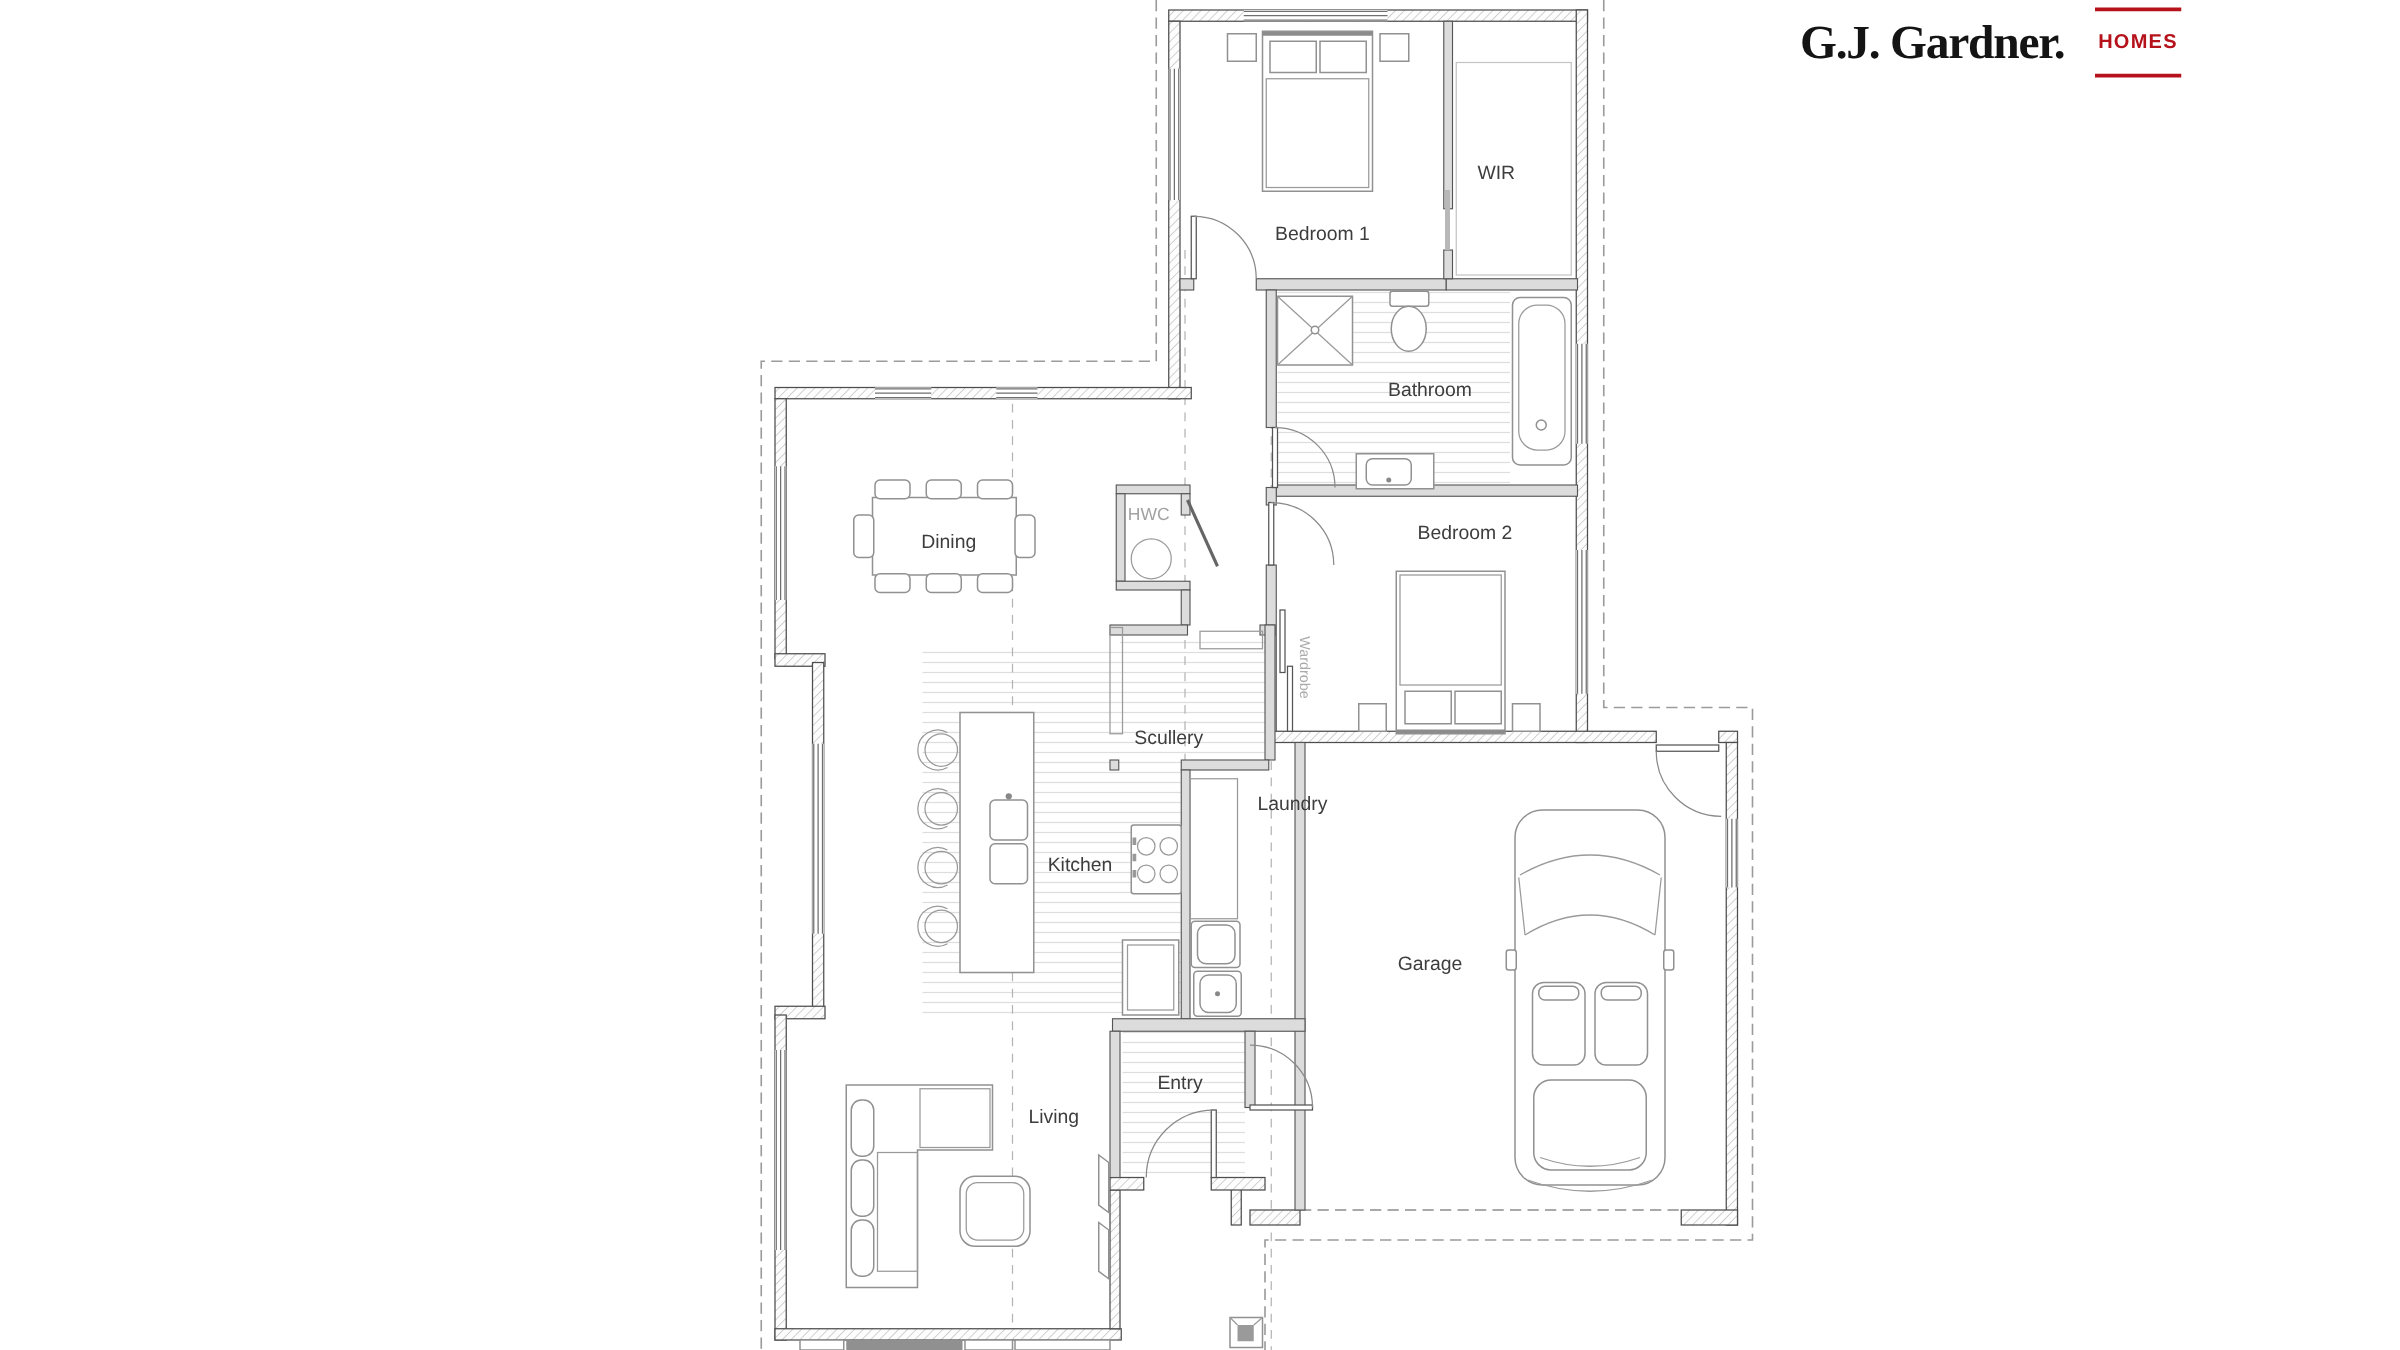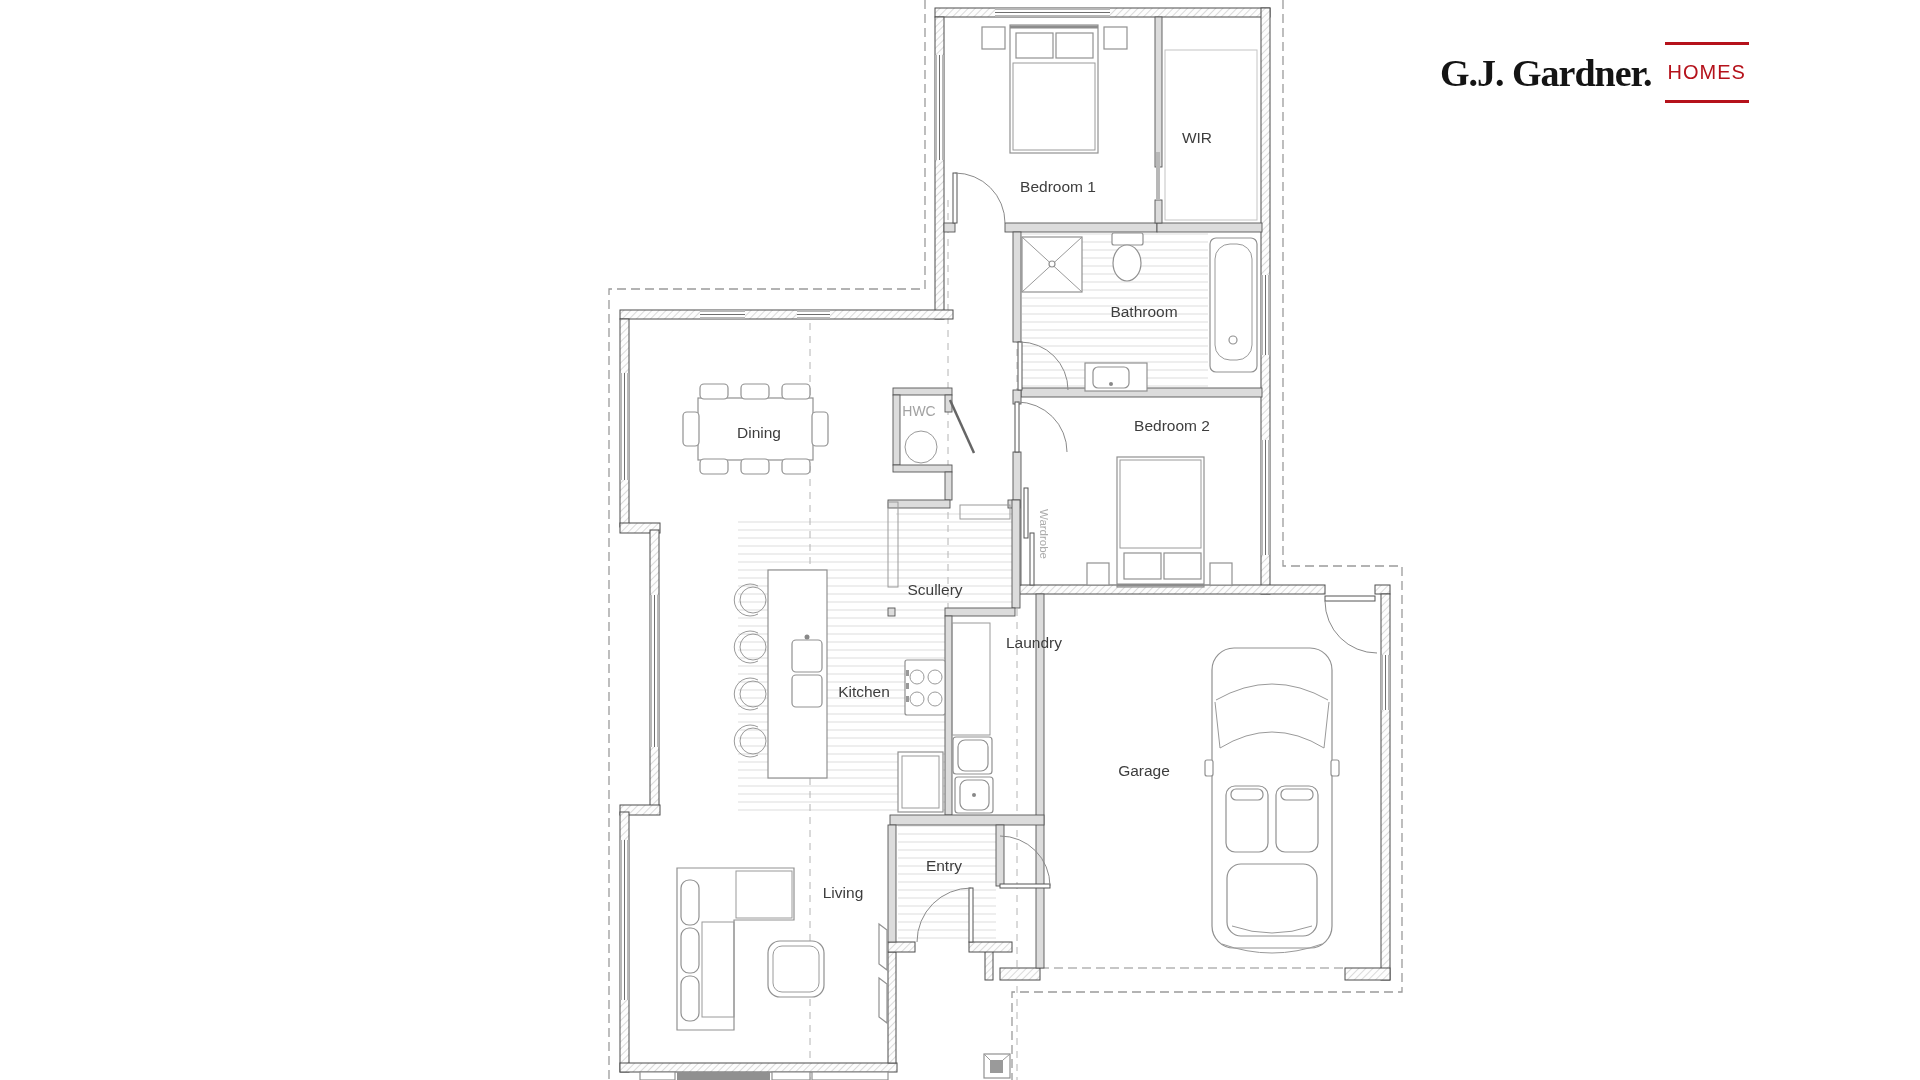--- a/index.html
+++ b/index.html
@@ -1,21 +1,21 @@
 <!DOCTYPE html>
 <html><head>
 <meta charset="utf-8">
 <style>
   html,body{margin:0;padding:0;background:#fff;width:1920px;height:1080px;overflow:hidden;
     font-family:"Liberation Sans","DejaVu Sans",sans-serif;}
   .stage{position:relative;width:1920px;height:1080px;background:#fff;}
-  .logo{position:absolute;left:1440px;top:6px;display:flex;align-items:center;gap:13px;margin-top:36px;}
+  .logo{position:absolute;left:1440px;top:6px;display:flex;align-items:center;gap:24px;}
   .logo .brand{font-family:"Liberation Serif","DejaVu Serif",serif;font-weight:700;
     font-size:38px;color:#141414;letter-spacing:-1px;white-space:nowrap;}
-  .logo .badge{font-weight:400;font-size:20px;letter-spacing:1px;padding:16px 3px;line-height:1.15;}
+  .logo .badge{font-weight:700;font-size:16px;letter-spacing:1px;padding:16px 3px;line-height:1.15;}
   svg{position:absolute;left:0;top:0;}
   .room-label{font:15.5px "Liberation Sans","DejaVu Sans",sans-serif;fill:#3d3d3d;text-anchor:middle;}
   .room-label.muted{fill:#a2a2a2;font-size:14px;}
   .room-label.vertical{fill:#ababab;font-size:11.5px;}
   .wall-ext{fill:url(#hatch);stroke:#4d4d4d;stroke-width:1;}
   .wall-int{fill:#dcdcdc;stroke:#555;stroke-width:0.9;}
   .furn{fill:#fff;stroke:#919191;stroke-width:1.2;}
   .furn-line{fill:none;stroke:#9a9a9a;stroke-width:1;}
   .door-arc{fill:none;stroke:#8a8a8a;stroke-width:1;}
   .door-leaf{fill:#fff;stroke:#555;stroke-width:1;}

